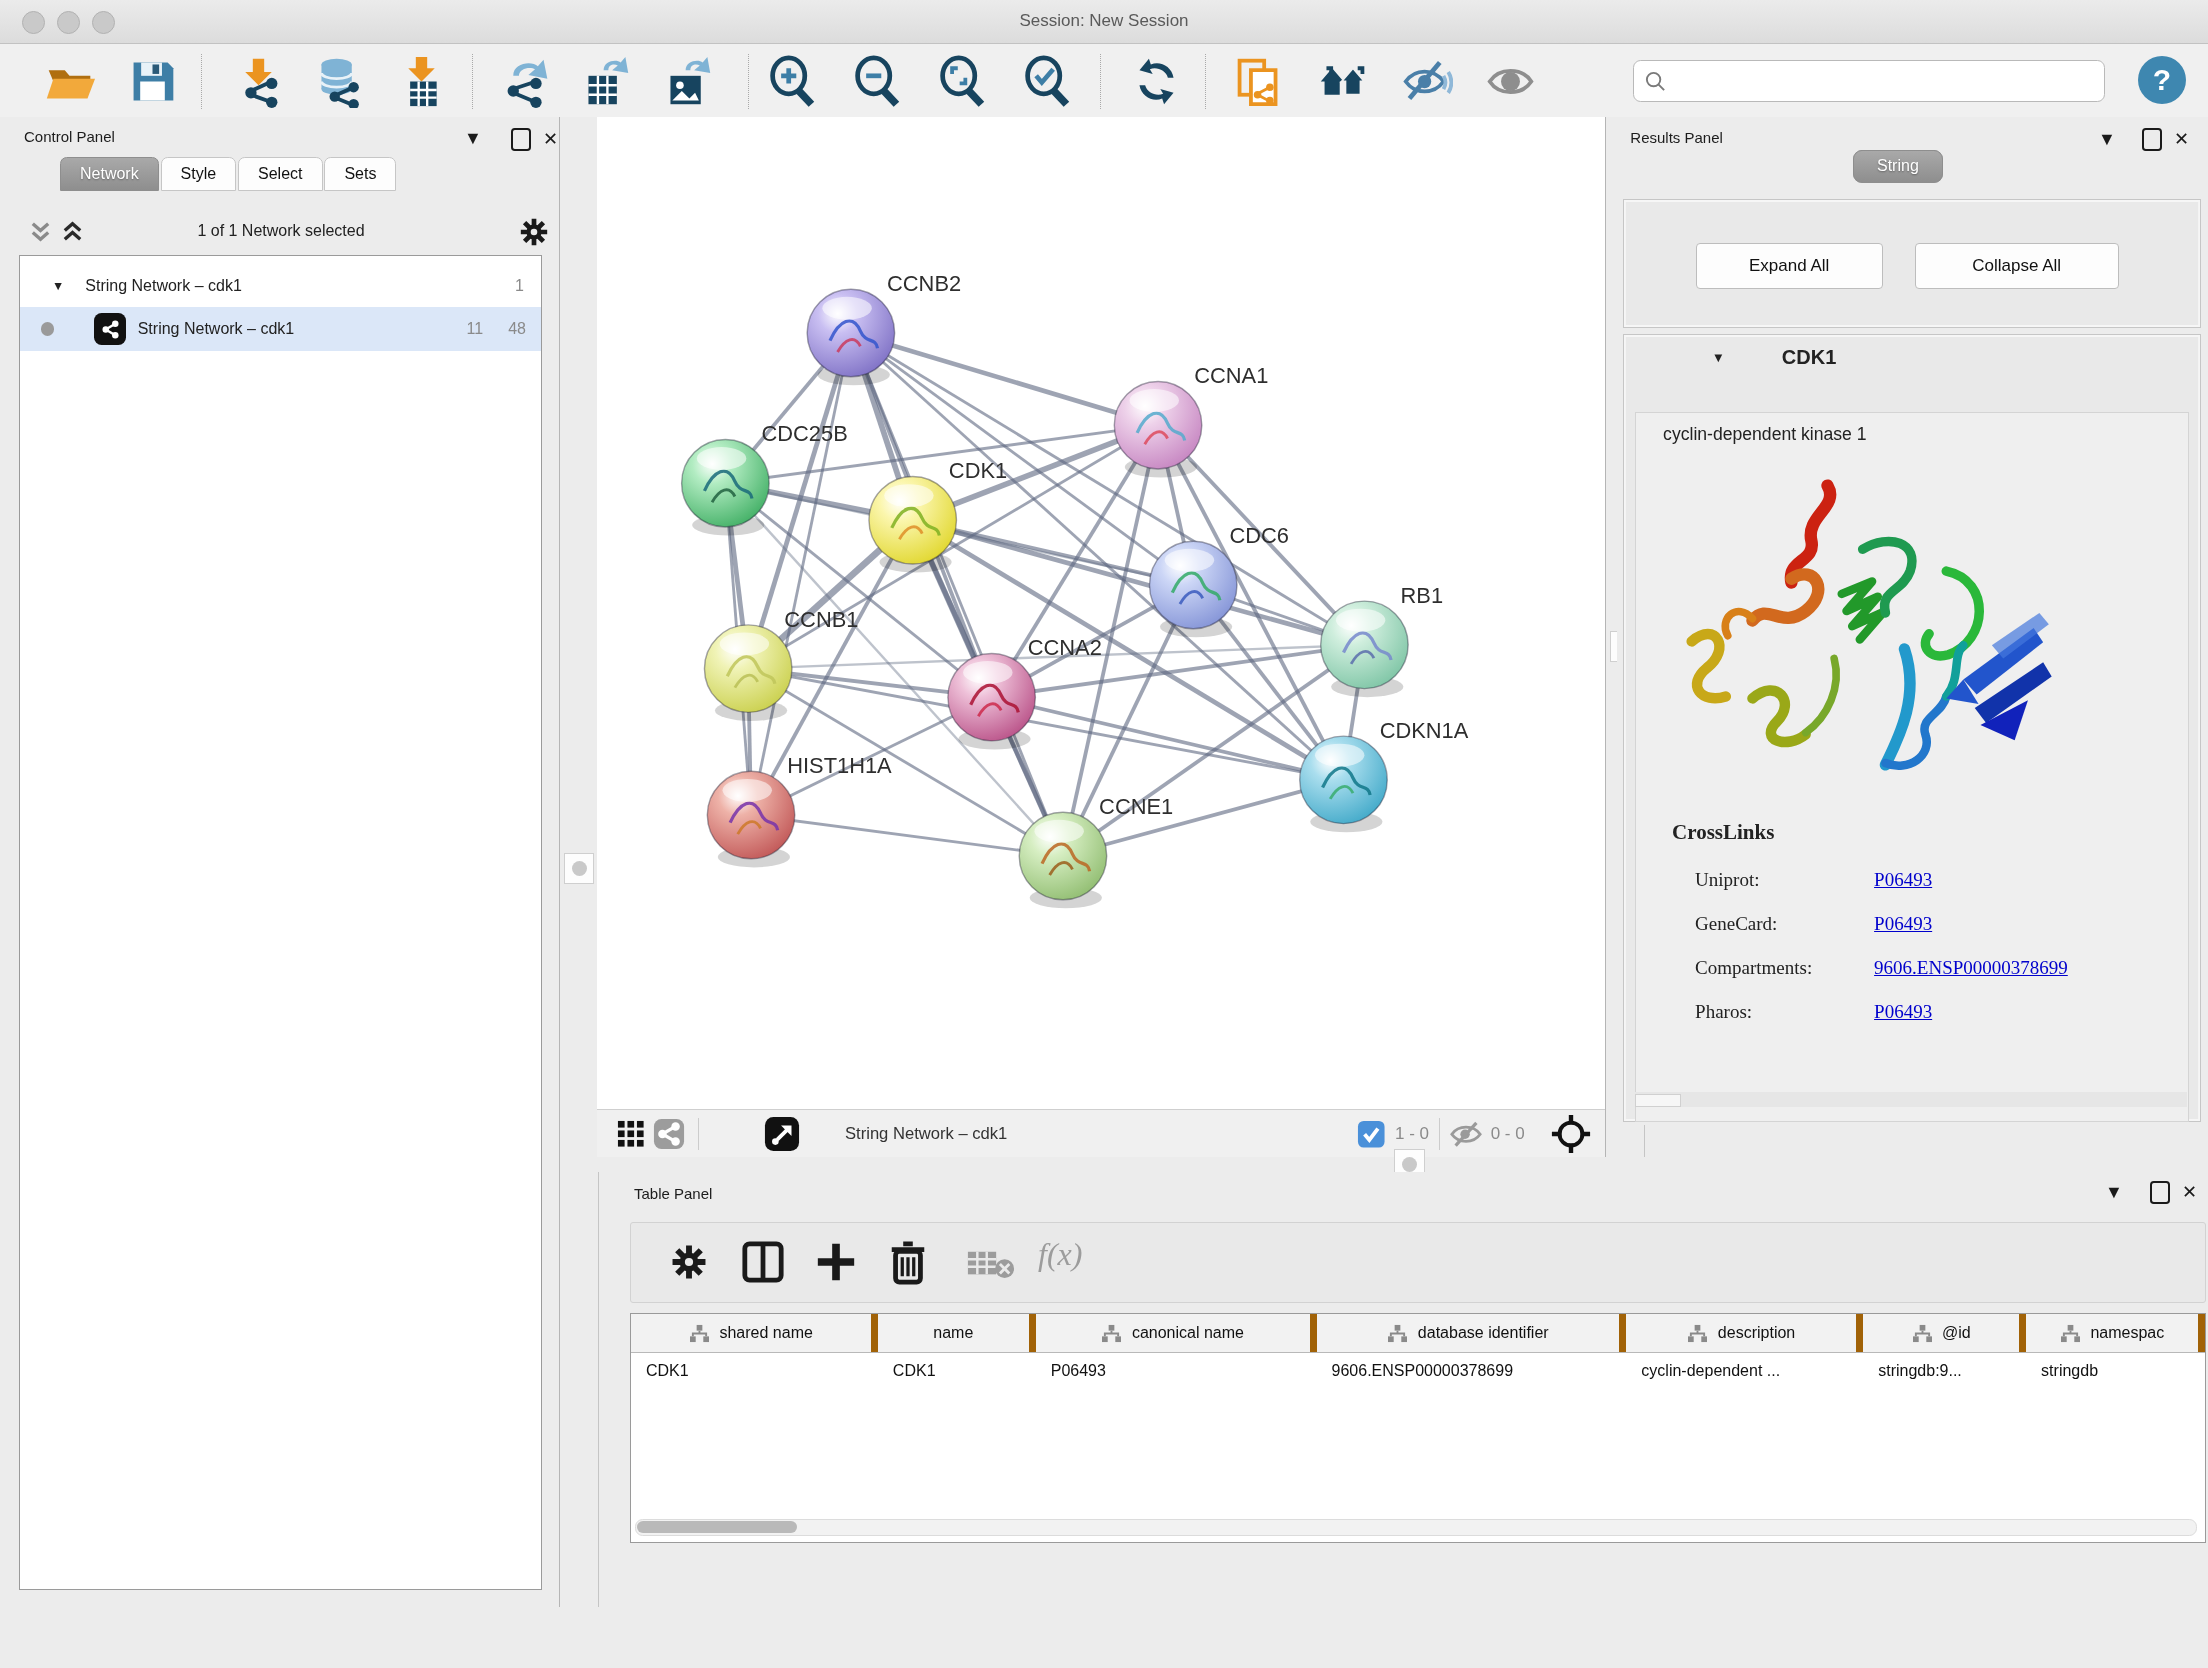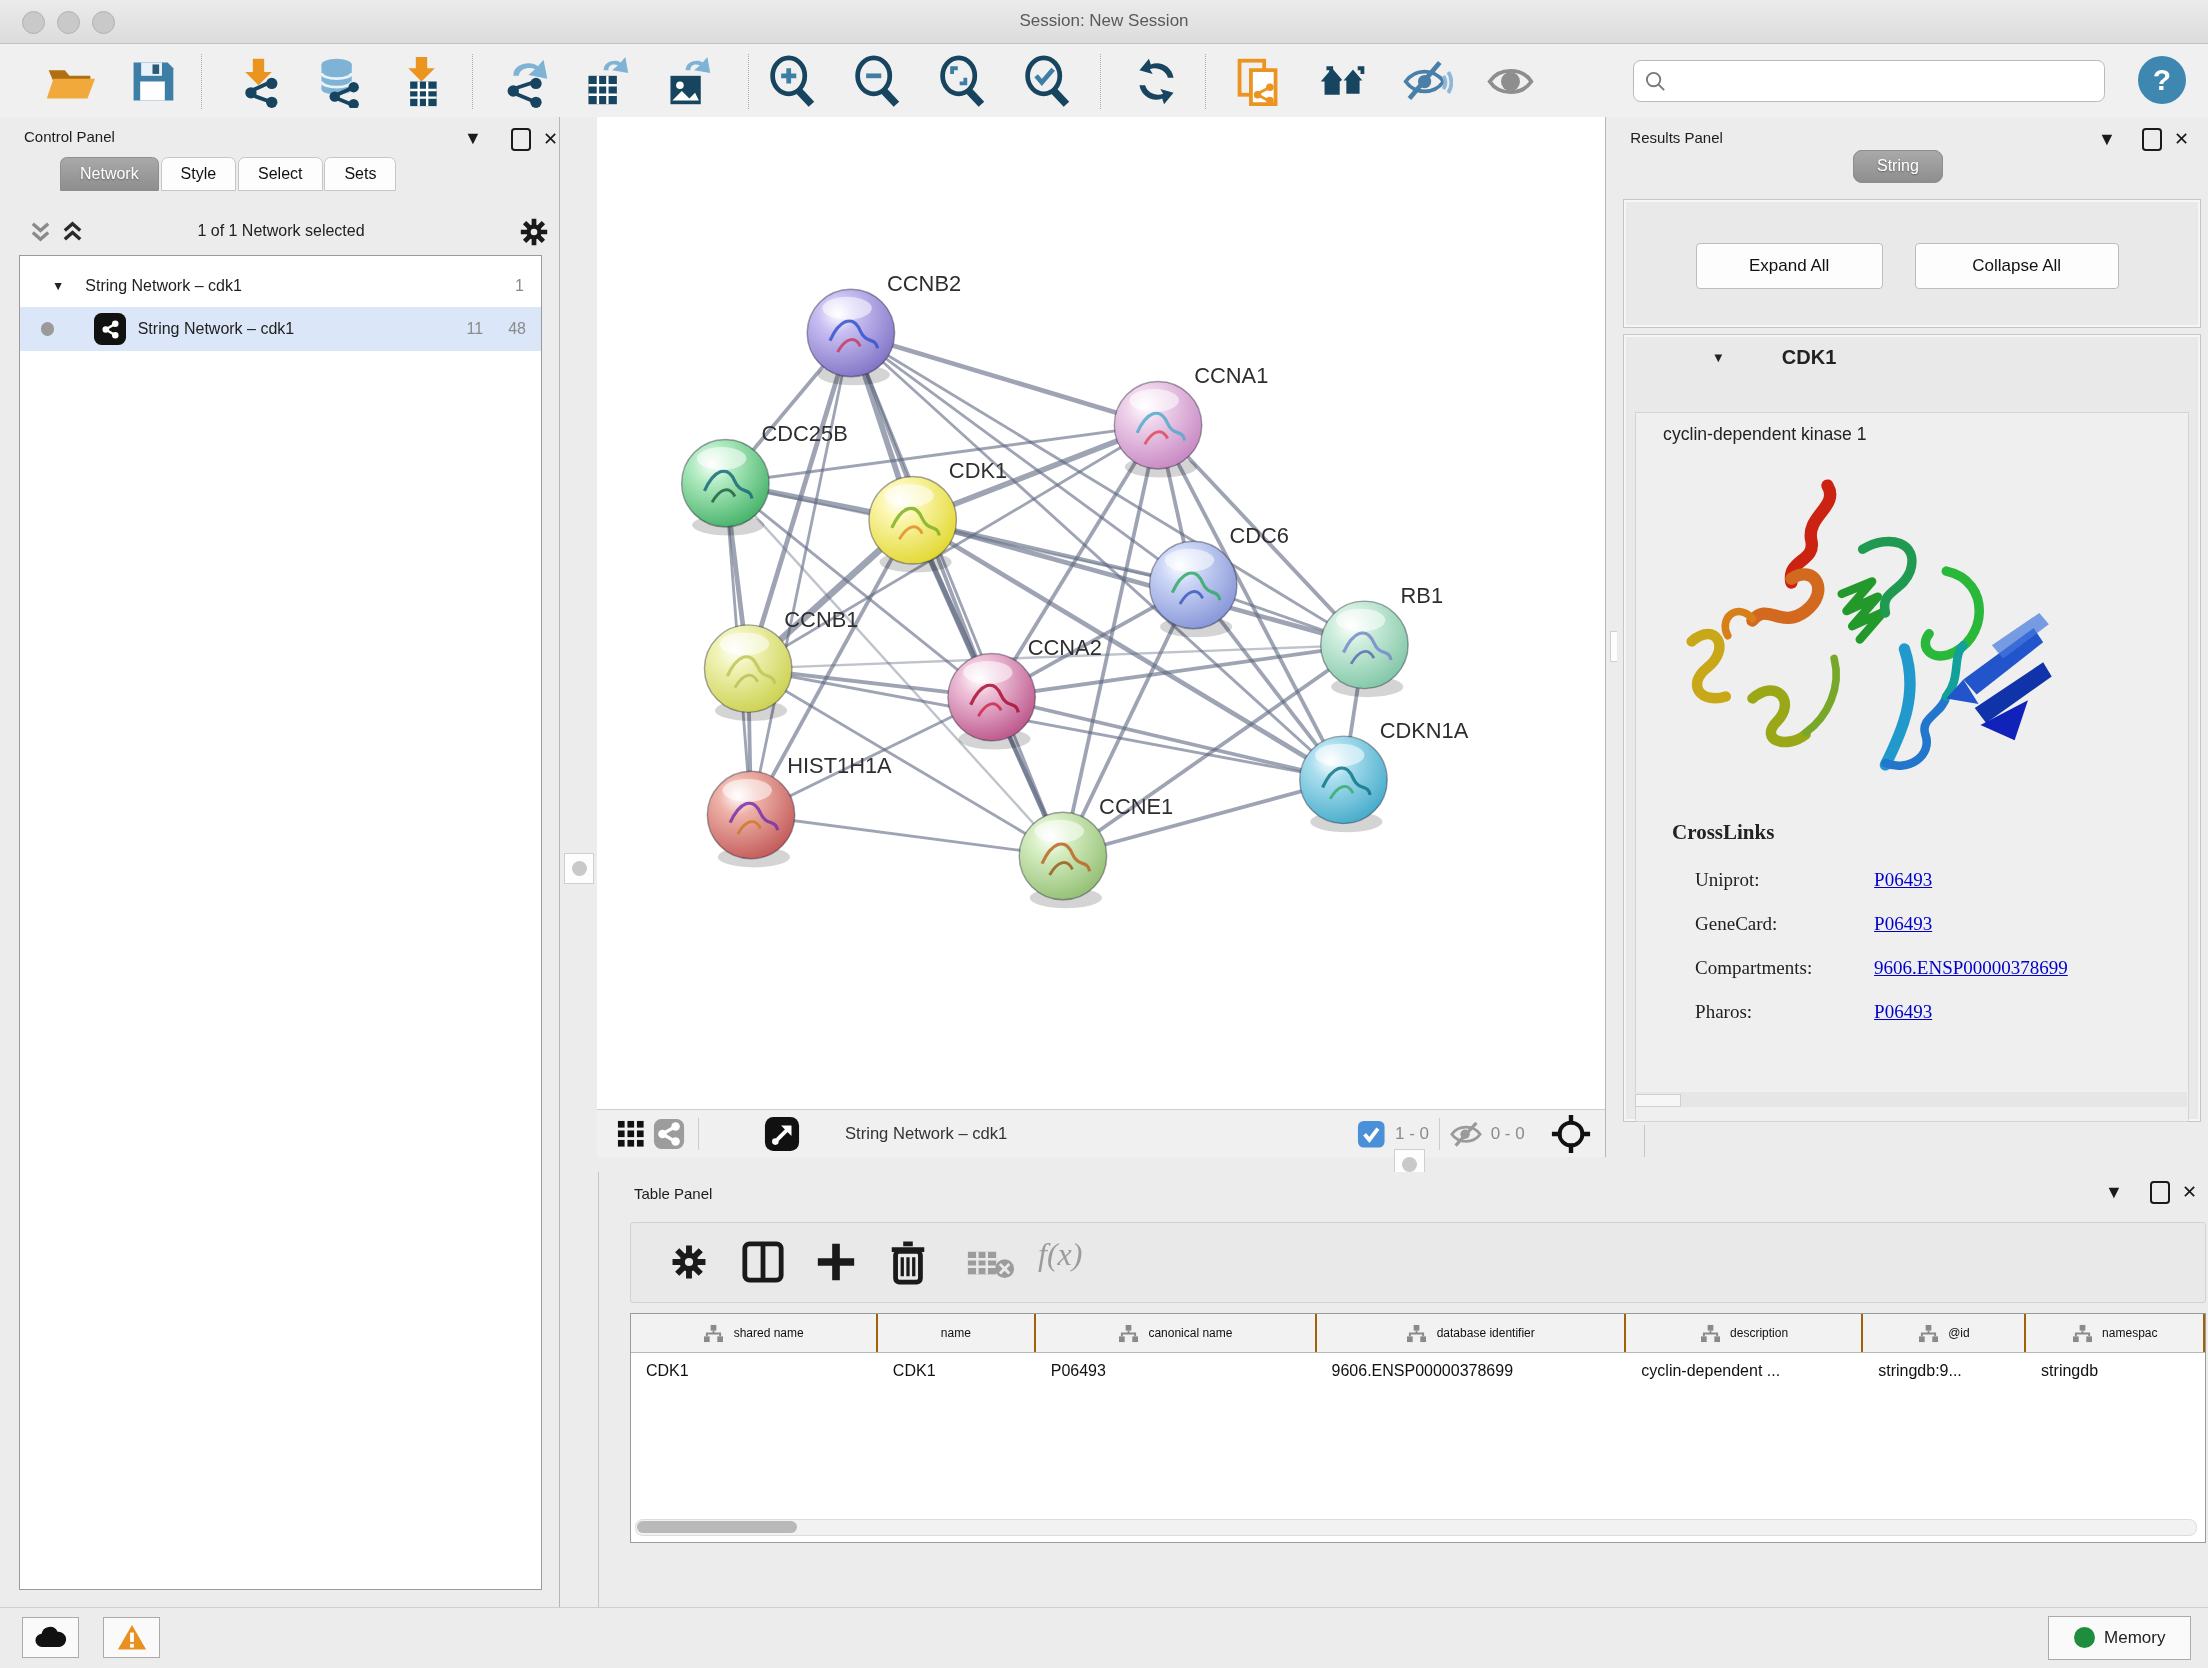--- a/index.html
+++ b/index.html
@@ -52,22 +52,22 @@
   .rpanel{left:1617px;top:117px;width:592px;height:1008px;background:#ececec;}
   .rbox{background:#e9e9e9;border:1.4px solid #c6c6c6;box-shadow:inset 0 0 0 1.9px #f6f6f6;}
   .pushbtn{background:#fdfdfd;border:1px solid #bdbdbd;border-radius:4px;font-size:17px;color:#111;
            display:flex;align-items:center;justify-content:center;}
   .serif{font-family:"Liberation Serif","DejaVu Serif",serif;}
   .xlink{color:#0000cc;text-decoration:underline;}
   
   .tpanel{left:604px;top:1172px;width:1611px;height:436px;background:#ececec;}
   .ttoolbar{left:26px;top:50px;width:1574px;height:79px;background:#e9e9e9;border:1px solid #d2d2d2;border-radius:3px;}
   .thead{display:flex;background:#f2f2f2;border-bottom:1.4px solid #b9b9b9;height:38px;align-items:center;}
-  .thcell{display:flex;align-items:center;justify-content:center;gap:9.5px;font-size:12px;color:#111;
-          border-right:2px solid #a16207;height:100%;box-sizing:border-box;}
+  .thcell{display:flex;align-items:center;justify-content:center;gap:9.5px;font-size:16px;color:#111;
+          border-right:7px solid #a16207;height:100%;box-sizing:border-box;}
   .tdrow{display:flex;height:36px;align-items:center;font-size:16px;color:#111;background:#fff;}
   .tdcell{padding-left:15px;box-sizing:border-box;white-space:nowrap;overflow:hidden;}
   .scrolltrack{background:#f2f2f2;border:1px solid #dcdcdc;border-radius:7.6px;}
   .scrollthumb{background:#b9b9b9;border-radius:7.6px;}
   
   .statusbar{left:0;top:1607px;width:100%;height:61px;background:#ececec;border-top:1px solid #cfcfcf;}
   .sbtn{background:#fafafa;border:1.4px solid #ababab;display:flex;align-items:center;justify-content:center;}
   text{font-family:"Liberation Sans","DejaVu Sans",sans-serif;}
 </style>
 </head>
@@ -699,33 +699,15 @@
           <div class="tdcell" style="width: 163px;">stringdb:9...</div>
           <div class="tdcell" style="width: 179px;">stringdb</div>
         </div>
       <div class="abs scrolltrack" style="left:3.8px;bottom:5.7px;width:1560px;height:15px;">
         <div class="scrollthumb" style="width:160px;height:11.4px;margin:1px;"></div>
       </div>
     </div>
 
   </div>
 
-  <div class="abs statusbar">
-    <div class="abs sbtn" style="left:22px;top:8.6px;width:55px;height:39px;">
-      <svg width="34" height="23" viewBox="0 0 36 24">
-        <path d="M9 22 a7 7 0 0 1 -1 -14 a9 9 0 0 1 17 -2 a6.5 6.5 0 0 1 2 16 z" fill="#111"></path>
-      </svg>
-    </div>
-    <div class="abs sbtn" style="left:103px;top:8.6px;width:55px;height:39px;">
-      <svg width="32" height="28.5" viewBox="0 0 34 30">
-        <path d="M17 2 32 28 H2 z" fill="#e89020"></path>
-          <rect x="15" y="10" width="4" height="10" fill="#fff"></rect>
-          <rect x="15" y="22" width="4" height="4" fill="#fff"></rect>
-      </svg>
-    </div>
-    <div class="abs sbtn" style="left:2048px;top:7.6px;width:141px;height:42px;gap:9.5px;font-size:17px;">
-      <span style="width:21px;height:21px;border-radius:50%;background:#1e8e3e;display:inline-block;"></span>
-      <span>Memory</span>
-    </div>
-  </div>
 
 </div>
 
 
 </body></html>

